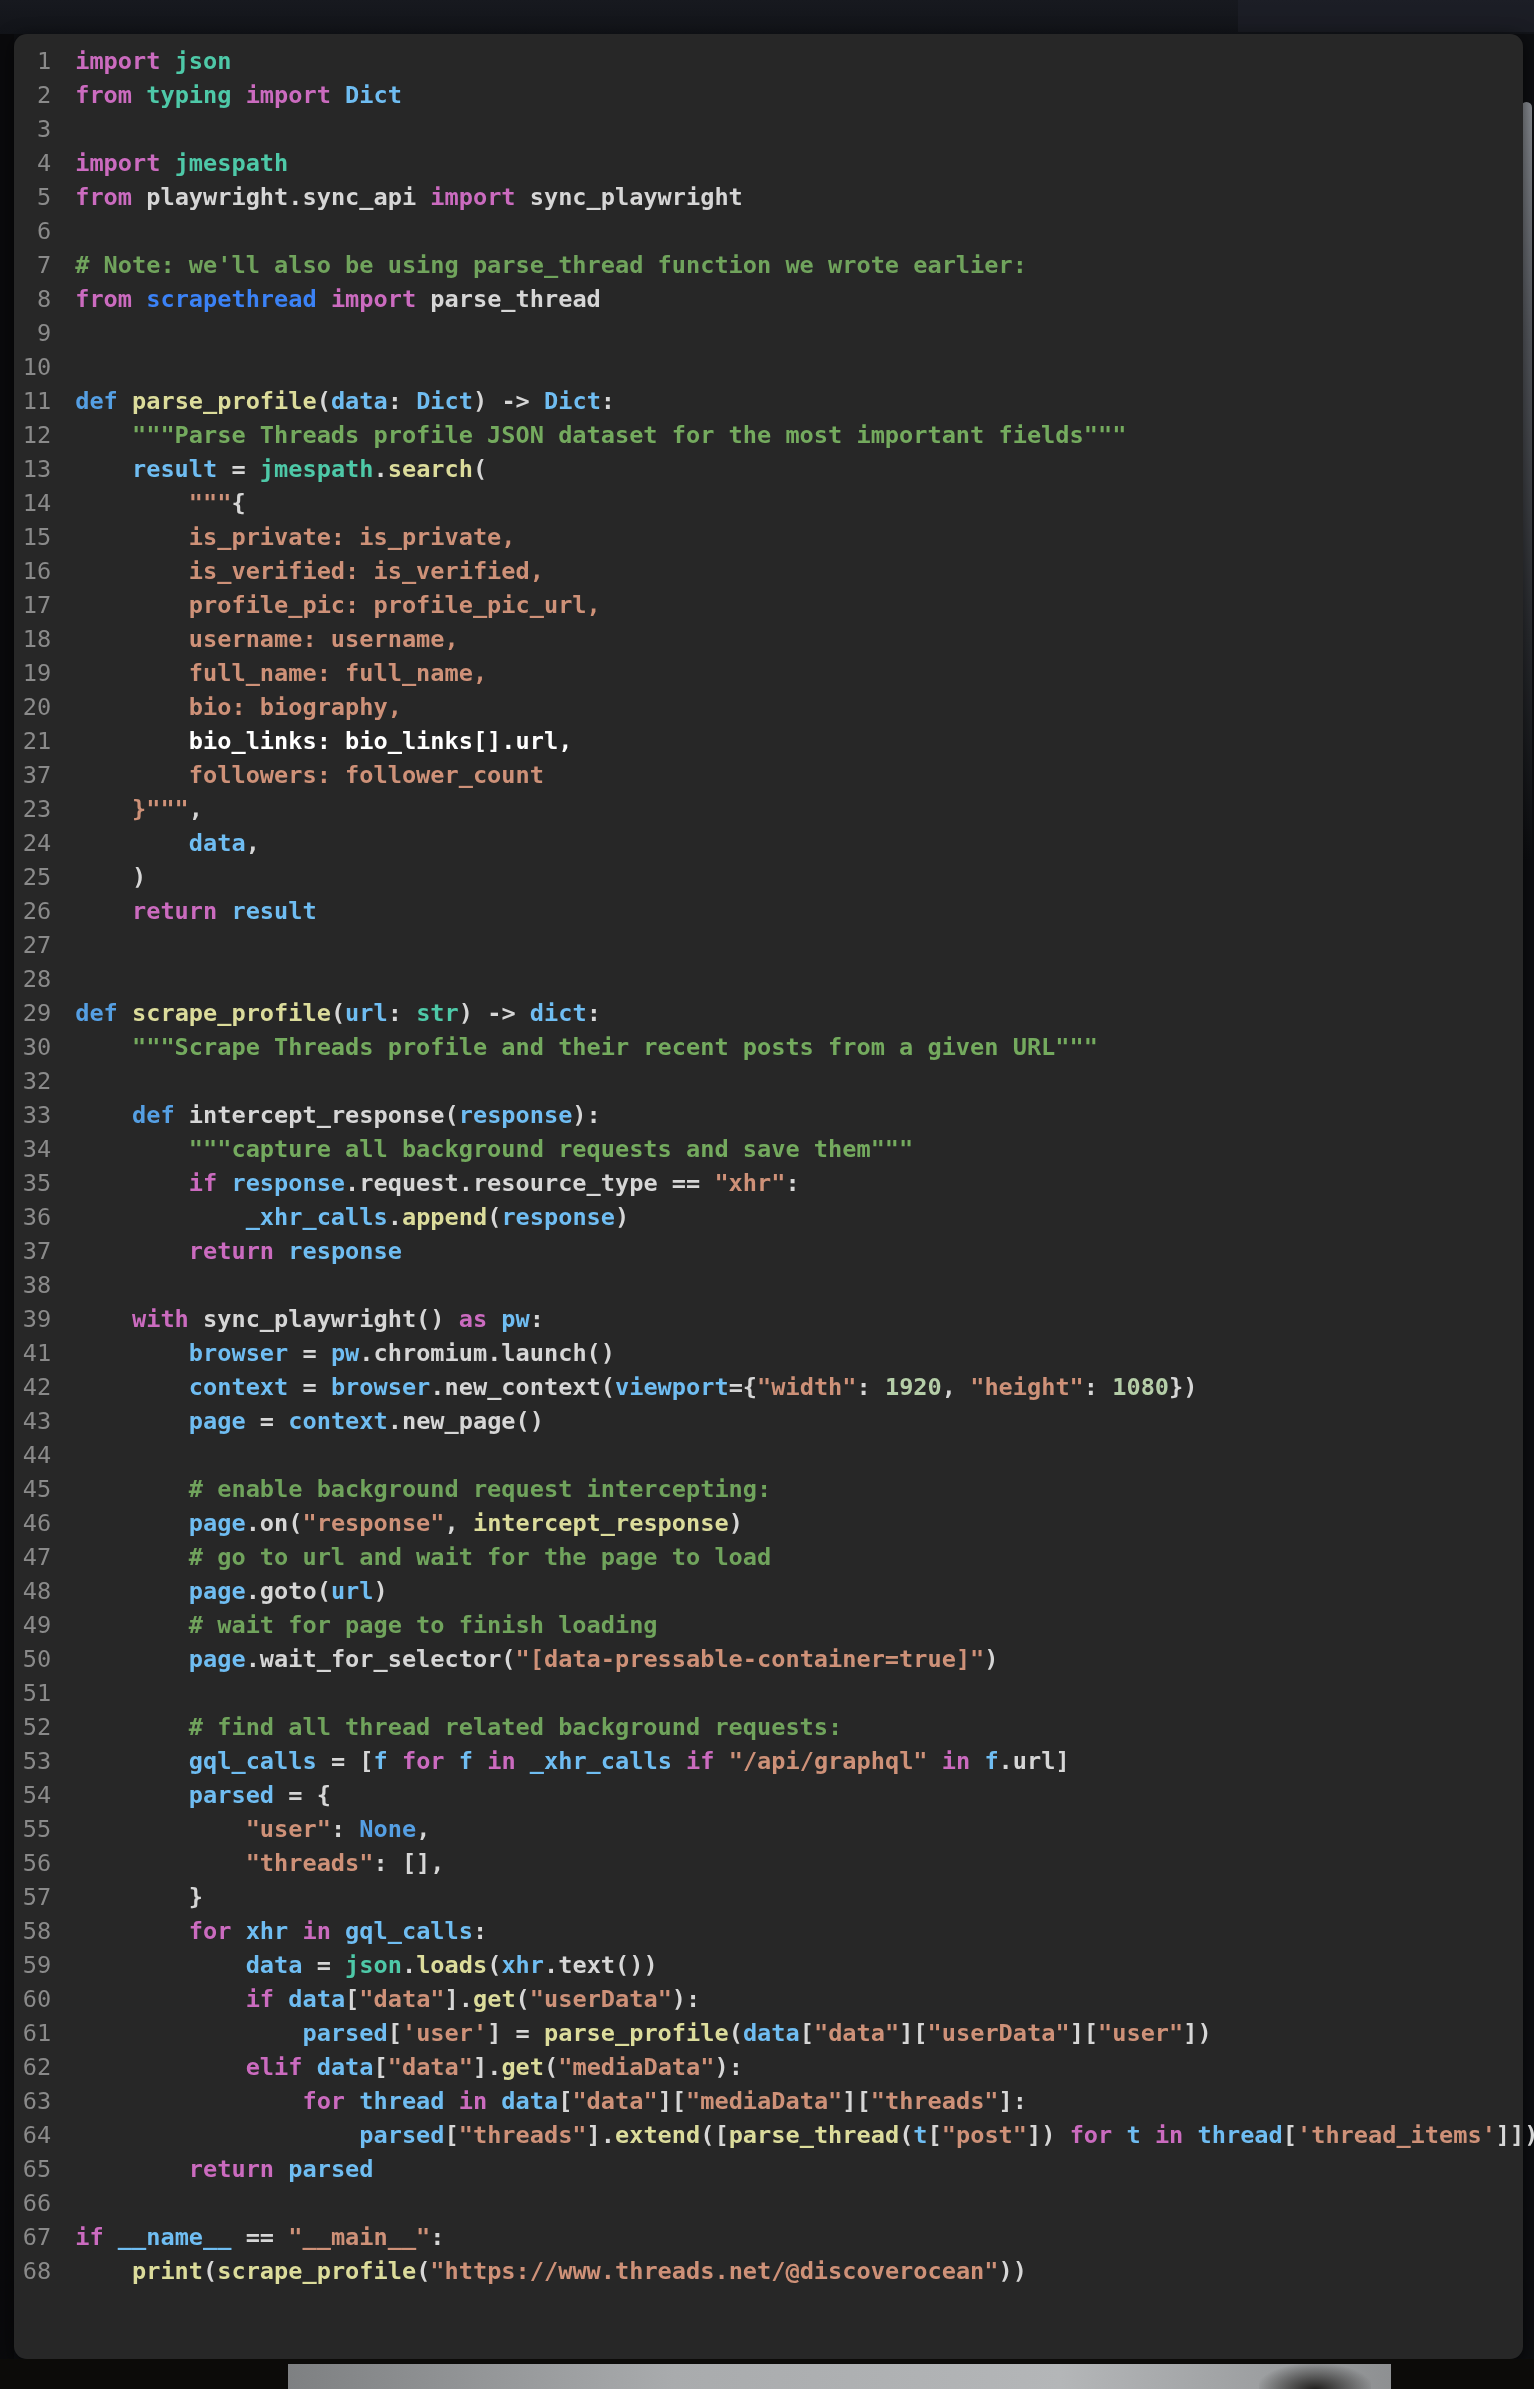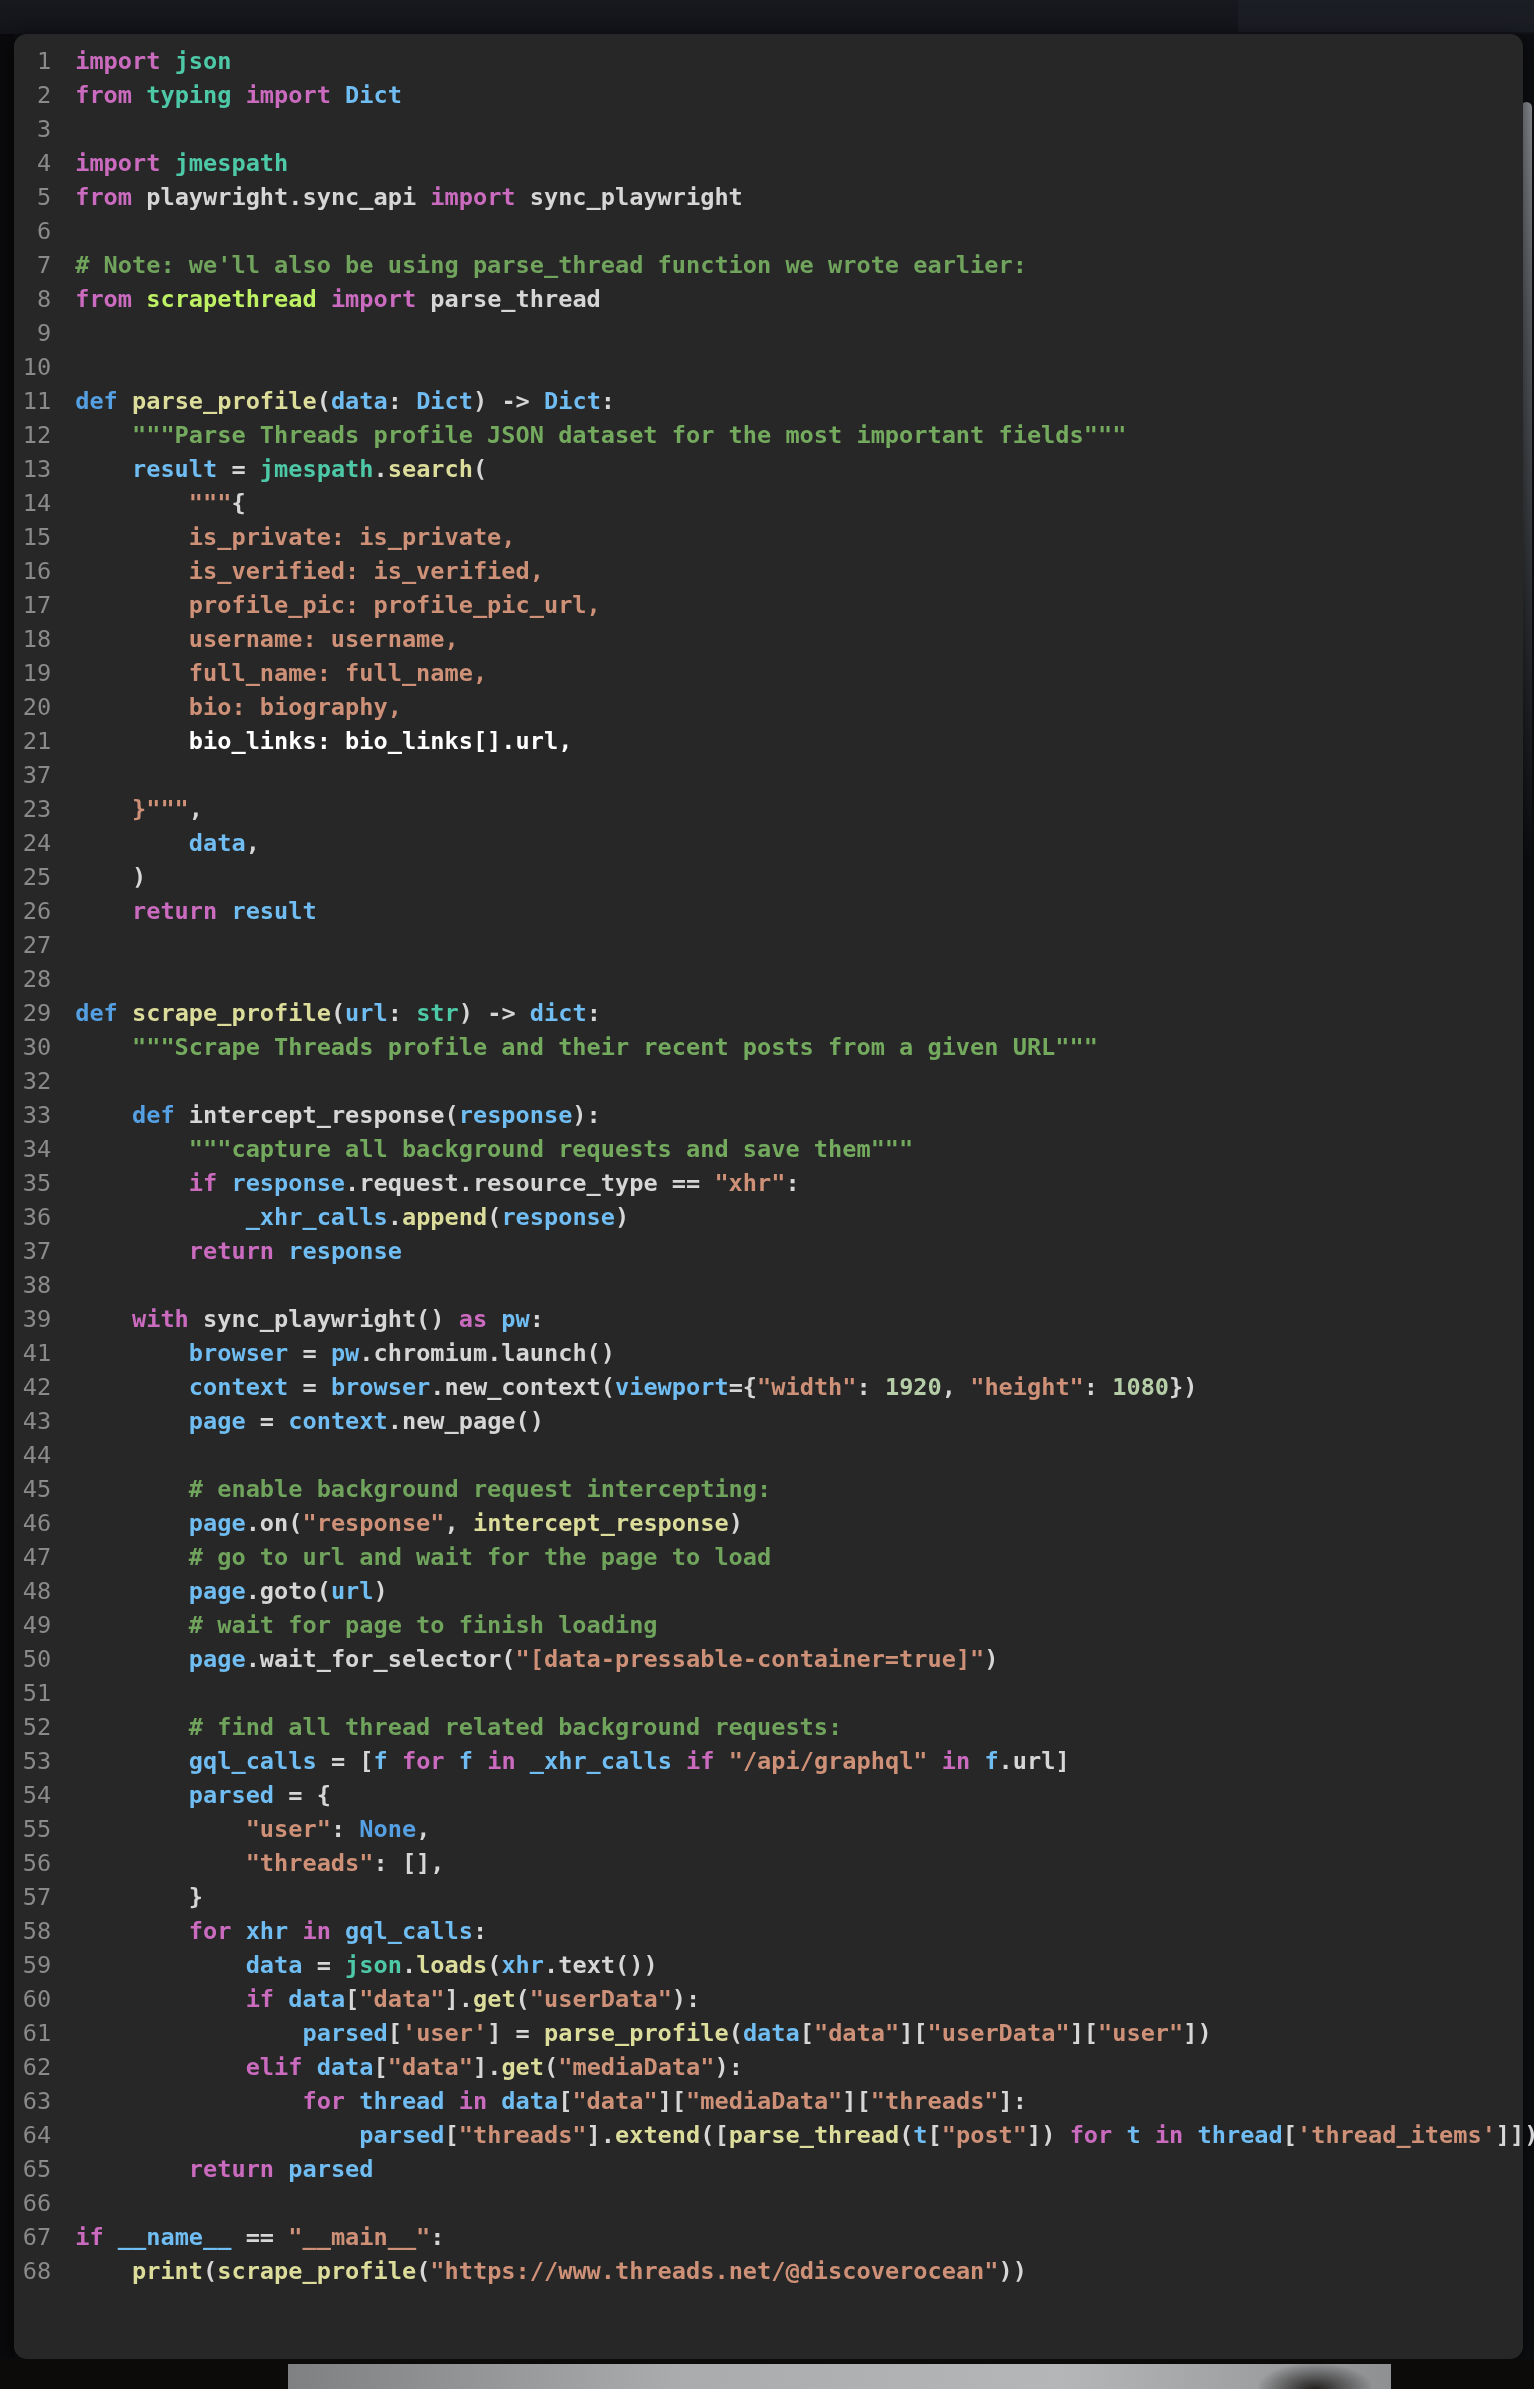--- a/index.html
+++ b/index.html
@@ -62,21 +62,21 @@
       <div class="row">
         <span class="ln">6</span>
         <span class="cd"></span>
       </div>
       <div class="row">
         <span class="ln">7</span>
         <span class="cd"><span style="color: rgb(112, 163, 92);"># Note: we'll also be using parse_thread function we wrote earlier:</span></span>
       </div>
       <div class="row">
         <span class="ln">8</span>
-        <span class="cd"><span style="color: rgb(203, 107, 191);">from</span><span style="color: #bef264;"> scrapethread</span><span style="color: rgb(203, 107, 191);"> import</span><span style="color: rgb(214, 214, 214);"> parse_thread</span></span>
+        <span class="cd"><span style="color: rgb(203, 107, 191);">from</span><span style="color: #3b82f6;"> scrapethread</span><span style="color: rgb(203, 107, 191);"> import</span><span style="color: rgb(214, 214, 214);"> parse_thread</span></span>
       </div>
       <div class="row">
         <span class="ln">9</span>
         <span class="cd"></span>
       </div>
       <div class="row">
         <span class="ln">10</span>
         <span class="cd"></span>
       </div>
       <div class="row">
@@ -118,20 +118,21 @@
       <div class="row">
         <span class="ln">20</span>
         <span class="cd"><span style="color: rgb(206, 145, 120);">        bio: biography,</span></span>
       </div>
       <div class="row">
         <span class="ln">21</span>
         <span class="cd"><span style="color: #ffffff;">        bio_links: bio_links[].url,</span></span>
       </div>
       <div class="row">
         <span class="ln">37</span>
+        <span class="cd"><span style="color: rgb(206, 145, 120);">        followers: follower_count</span></span>
       </div>
       <div class="row">
         <span class="ln">23</span>
         <span class="cd"><span style="color: rgb(206, 145, 120);">    }"""</span><span style="color: rgb(214, 214, 214);">,</span></span>
       </div>
       <div class="row">
         <span class="ln">24</span>
         <span class="cd"><span style="color: rgb(111, 189, 242);">        data</span><span style="color: rgb(214, 214, 214);">,</span></span>
       </div>
       <div class="row">

